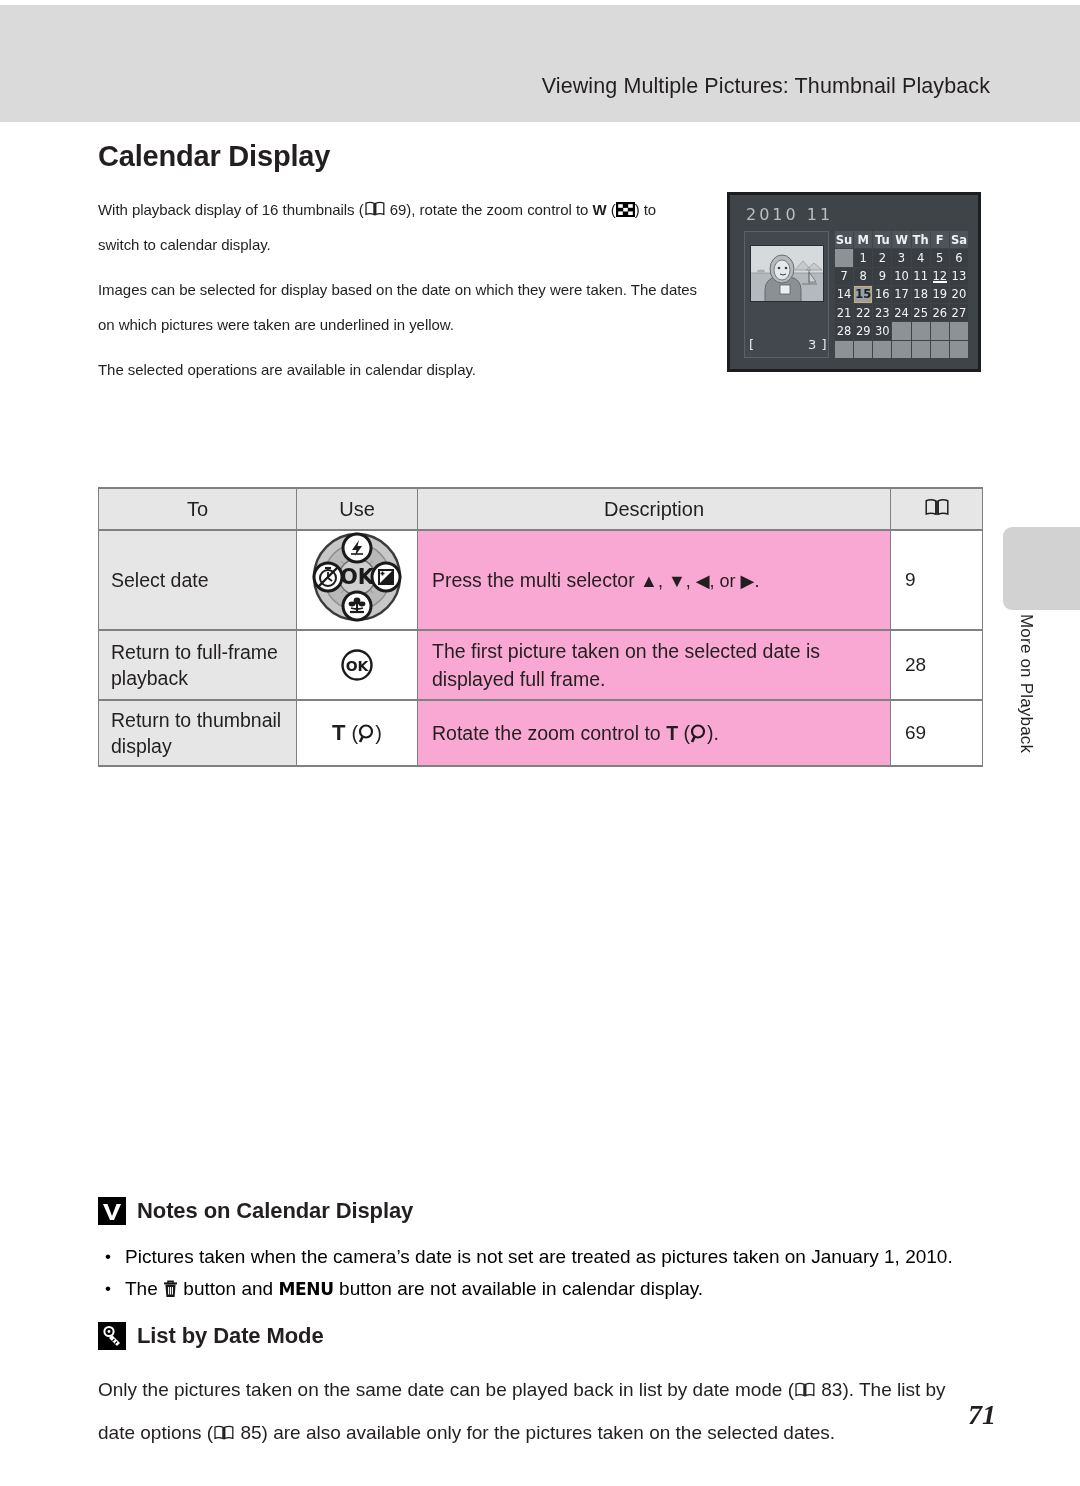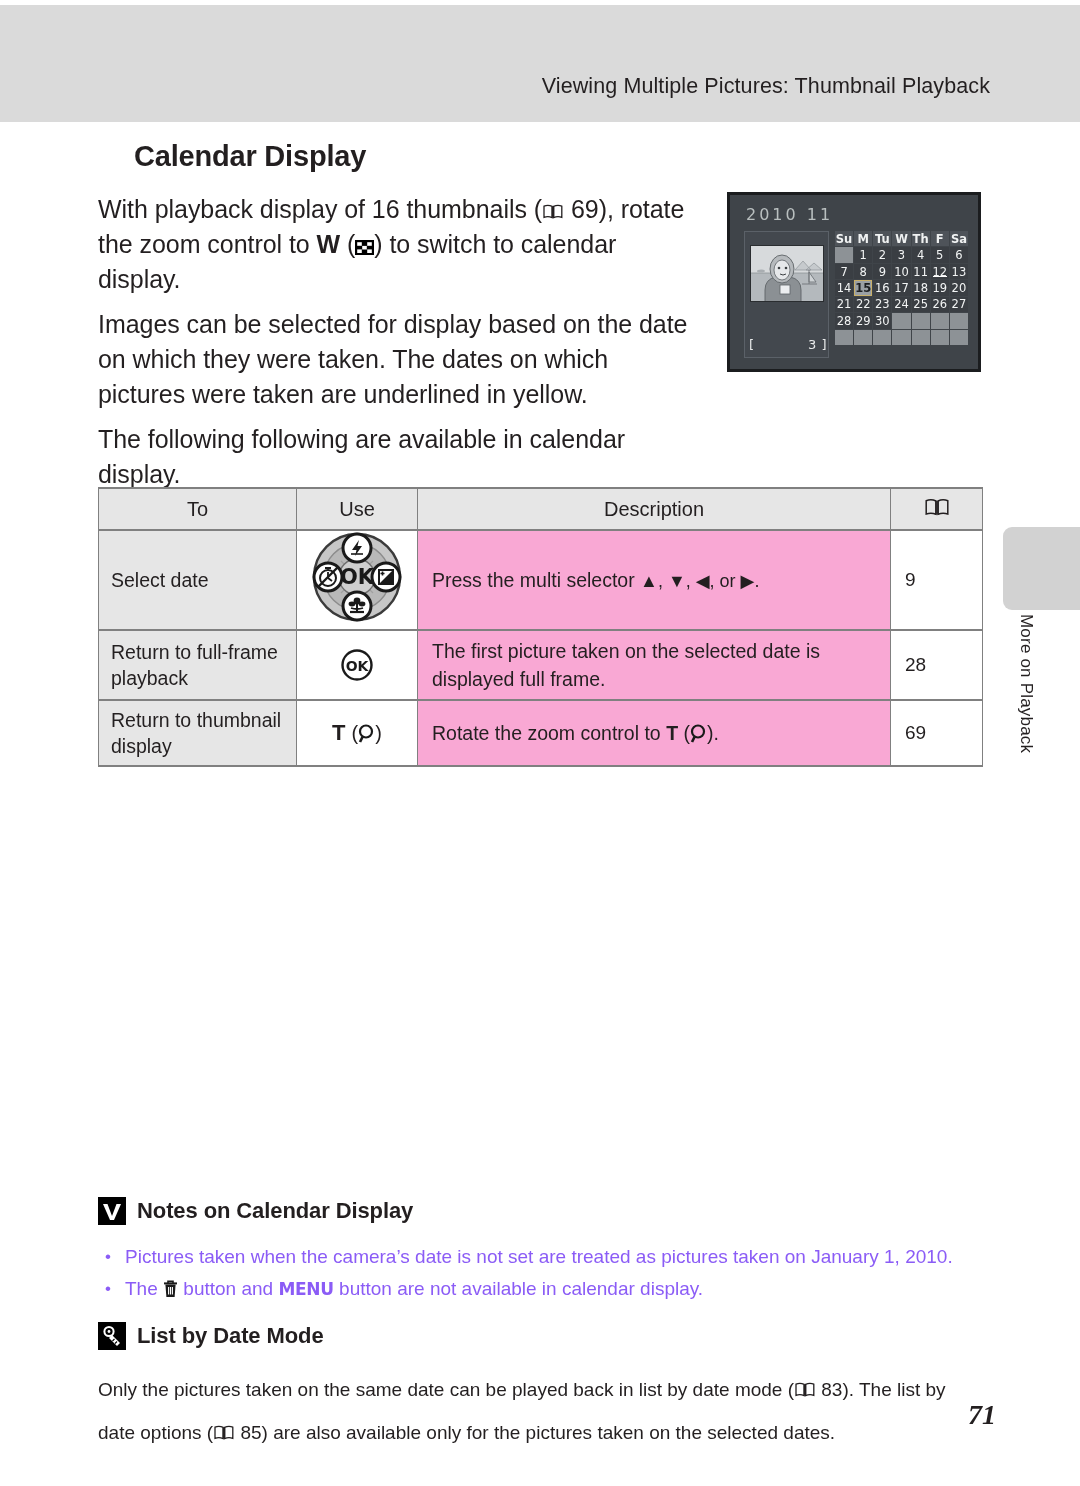--- a/index.html
+++ b/index.html
@@ -55,26 +55,25 @@
 
   
   .content { position: absolute; left: 98px; top: 140px; width: 884px; }
 
   h1.section-title {
     font-size: 29px;
     font-weight: bold;
     color: #231f20;
     letter-spacing: -0.2px;
     margin-bottom: 19px;
-    margin-left: 36px;
   }
 
   .body-col { width: 600px; }
   p.body-para {
-    font-size: 25px;
+    font-size: 15px;
     line-height: 35px;
     color: #231f20;
     margin-bottom: 10px;
     letter-spacing: -0.05px;
   }
 
   
   .bookref {
     display: inline-block;
     position: relative;
@@ -134,21 +133,21 @@
     color: #e8eaea;
     font-family: "DejaVu Sans", sans-serif;
     letter-spacing: 0.5px;
   }
   .cam-count .lb { float: left; }
   .cam-count .rb { float: right; }
 
   .cal-grid {
     position: absolute;
     left: 105px; top: 36px;
-    width: 133px; height: 114px;
+    width: 133px; height: 127px;
     display: grid;
     grid-template-columns: repeat(7, 1fr);
     grid-template-rows: repeat(7, 1fr);
     gap: 1px;
   }
   .cal-hd {
     background: #4e5359;
     color: #f0f2f2;
     font-size: 11.5px;
     font-weight: bold;
@@ -261,21 +260,21 @@
     font-size: 22px;
     font-weight: bold;
     color: #231f20;
     letter-spacing: -0.1px;
   }
   ul.bullets { list-style: none; }
   ul.bullets li {
     position: relative;
     font-size: 19px;
     line-height: 32px;
-    color: #8b5cf6;
+    color: #000000;
     padding-left: 27px;
   }
   ul.bullets li::before {
     content: "\2022";
     position: absolute;
     left: 7px; top: 0;
     font-size: 17px;
   }
   .trash { display: inline-block; width: 15px; height: 18px; vertical-align: -3px; }
   .menuword {
@@ -325,21 +324,21 @@
             </svg></span> <span>69</span><span>), rotate the zoom control to </span><span class="glyph-w">W</span><span> (</span><span class="thumbgrid"><svg width="19" height="15" viewBox="0 0 19 15">
               <rect x="0" y="0" width="19" height="15" fill="#000"></rect>
               <rect x="2.2" y="2.2" width="4.6" height="3.6" fill="#fff"></rect>
               <rect x="12.2" y="2.2" width="4.6" height="3.6" fill="#fff"></rect>
               <rect x="7.2" y="5.9" width="4.6" height="3.6" fill="#fff"></rect>
               <rect x="2.2" y="9.4" width="4.6" height="3.6" fill="#fff"></rect>
               <rect x="12.2" y="9.4" width="4.6" height="3.6" fill="#fff"></rect>
             </svg></span><span>) to switch to calendar display.</span></p>
 
       <p class="body-para">Images can be selected for display based on the date on which they were taken. The dates on which pictures were taken are underlined in yellow.</p>
-      <p class="body-para">The following following are available in calendar display.</p>
+      <p class="body-para">The selected operations are available in calendar display.</p>
     </div>
   </div>
 
   <div class="camshot">
     <div class="cam-inner">
       <div class="cam-date"><span>2010</span> <span>11</span></div>
 
       <div class="cam-leftpanel">
         <div class="cam-thumb">
           <svg width="74" height="57" viewBox="0 0 74 57">

